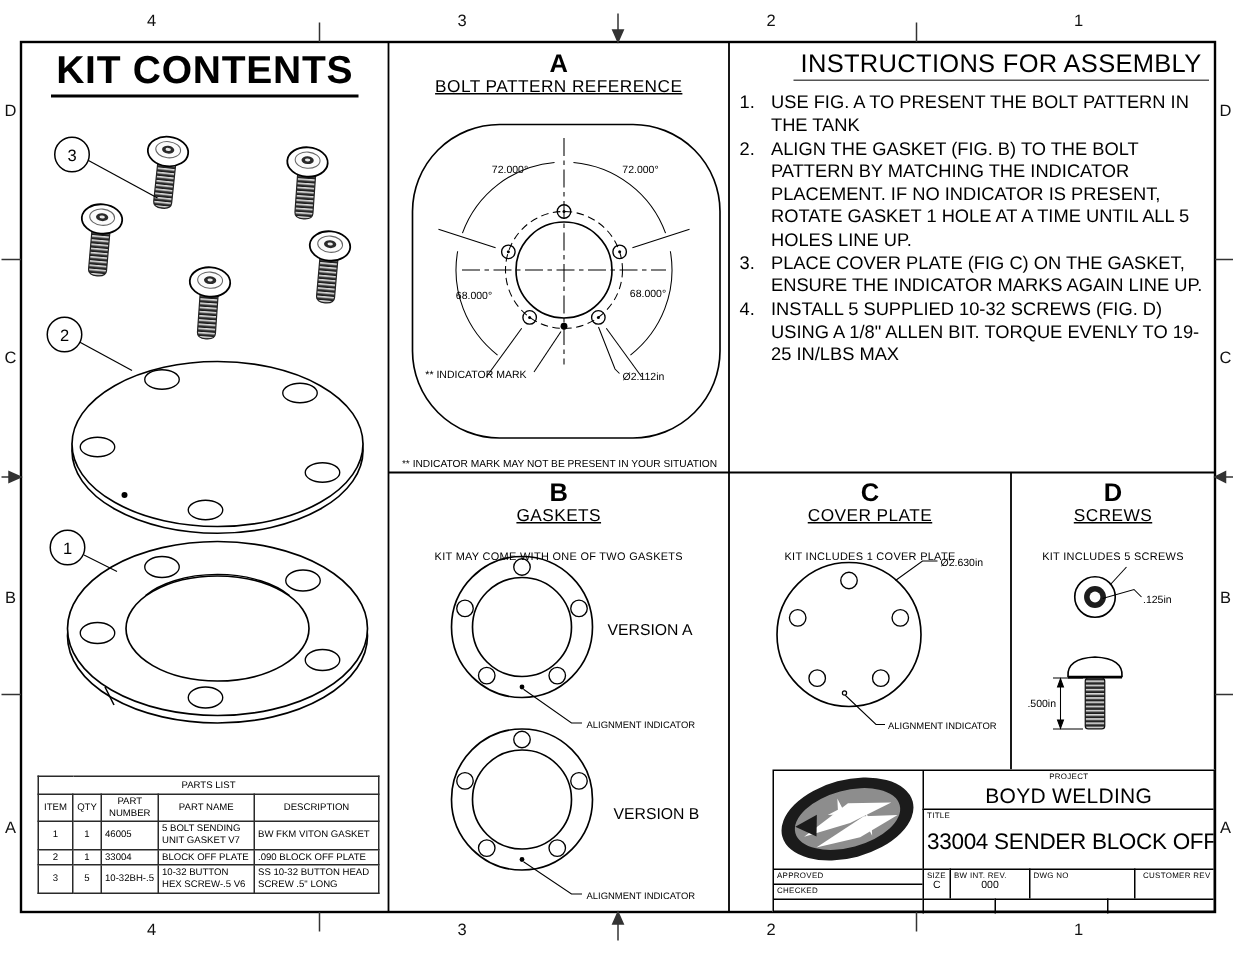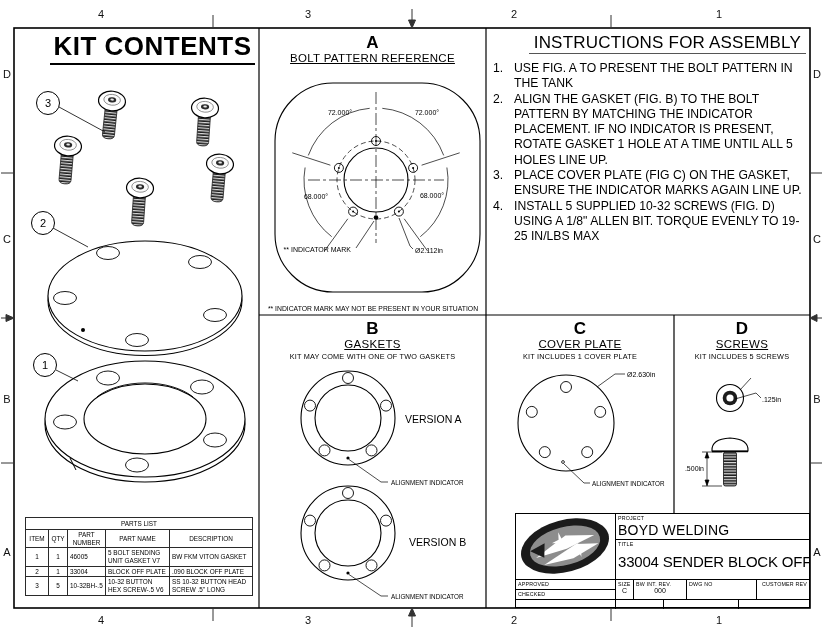--- a/index.html
+++ b/index.html
@@ -6,29 +6,29 @@
   .page{position:relative;width:823px;height:636px;background:#fff;overflow:hidden;
         font-family:"Liberation Sans",sans-serif;color:#000;}
   .abs{position:absolute;}
   svg{display:block;}
   svg text{font-family:"Liberation Sans",sans-serif;fill:#000;}
 
   
   .zone{position:absolute;width:22px;text-align:center;font-size:11px;color:#111;}
 
   
-  .kit-title-wrap{position:absolute;left:14px;top:31px;width:245px;text-align:center;padding-left:16px;}
+  .kit-title-wrap{position:absolute;left:14px;top:31px;width:245px;text-align:center;}
   .kit-title-wrap span{display:inline-block;font-size:26px;font-weight:bold;letter-spacing:.5px;
         border-bottom:2px solid #000;padding:0 3px 1px;}
 
   
   .fh{position:absolute;text-align:center;line-height:1.12;}
   .fh .L{font-size:17px;font-weight:bold;display:block;}
   .fh .T{font-size:11.5px;display:block;letter-spacing:.3px;text-decoration:underline;}
-  .fh .S{font-size:7.3px;display:block;margin-top:2px;letter-spacing:.2px;}
+  .fh .S{font-size:7.3px;display:block;margin-top:16px;letter-spacing:.2px;}
 
   
   .ins{position:absolute;left:490px;top:33px;width:316px;}
   .ins-title{text-align:right;font-size:17px;letter-spacing:.2px;}
   .ins-title span{border-bottom:1.5px solid #555;padding:0 5px 1px;}
   .ins-list{margin:8px 0 0 0;padding:0;list-style:none;font-size:12.2px;line-height:15.3px;}
   .ins-list li{display:flex;margin:0;}
   .ins-list .num{flex:none;width:21px;padding-left:3px;}
   .ins-list .txt{flex:1;}
   .note{font-size:12.2px;line-height:15.3px;text-align:center;padding:0 4px;}
@@ -394,21 +394,21 @@
           <ellipse cx="49" cy="32" rx="36" ry="19" fill="#8d8d8d"></ellipse>
           <path d="M18 36 L52 22 L80 29 L50 35 Z" fill="#fff"></path>
           <path d="M24 45 L60 33 L82 38 L54 46 Z" fill="#fff"></path>
           <path d="M14 28 L30 24 L26 38 Z" fill="#1b1b1b"></path>
           <polygon points="46,17 47.6,24.4 55,26 47.6,27.6 46,35 44.4,27.6 37,26 44.4,24.4" fill="#fff"></polygon>
           <polygon points="62,31 63.4,37.6 70,39 63.4,40.4 62,47 60.6,40.4 54,39 60.6,37.6" fill="#fff"></polygon>
         </g>
       </svg>
     </div>
 
-    <div class="cell notop" style="left:99px;top:0;width:194px;height:25px;">
+    <div class="cell notop" style="left:99px;top:0;width:194px;height:25px;text-align:center;">
       <span class="lbl">PROJECT</span>
       <div class="tb-project-val">BOYD WELDING</div>
     </div>
 
     <div class="cell" style="left:99px;top:25px;width:194px;height:40px;">
       <span class="lbl">TITLE</span>
       <div class="tb-title-val">33004 SENDER BLOCK OFF KIT</div>
     </div>
 
     <div class="cell noleft" style="left:0;top:65px;width:99px;height:10px;">

